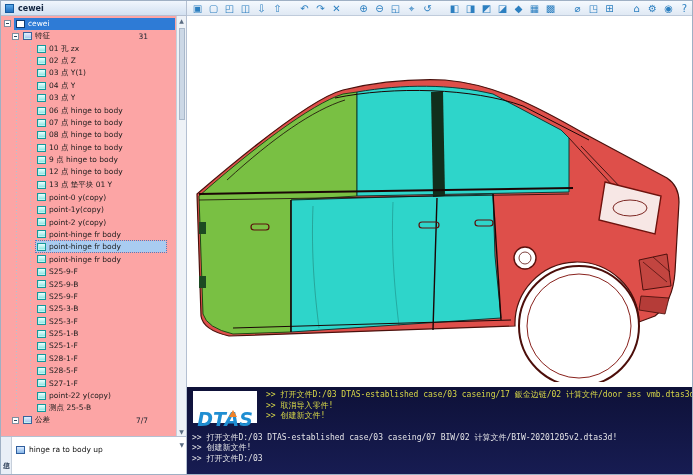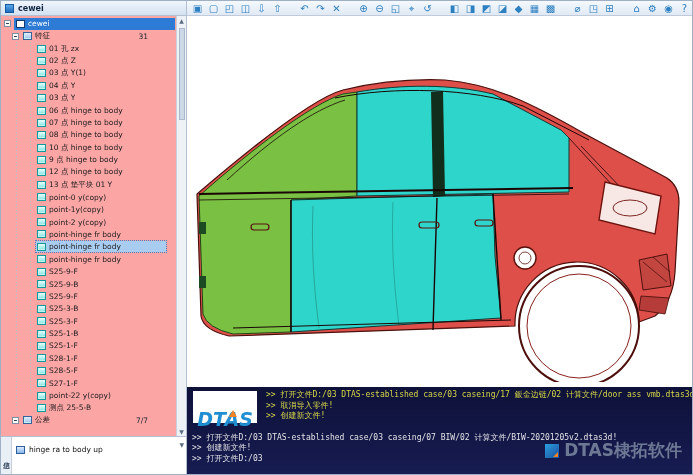--- a/index.html
+++ b/index.html
@@ -595,19 +595,15 @@
           <div class="clog yellow">&gt;&gt;  取消导入零件!</div>
 
           <div class="clog yellow">&gt;&gt;  创建新文件!</div>
 
           <div class="clog white">&gt;&gt;  打开文件D:/03  DTAS-established  case/03  caseing/07  BIW/02  计算文件/BIW-20201205v2.dtas3d!</div>
 
           <div class="clog white">&gt;&gt;  创建新文件!</div>
 
           <div class="clog white">&gt;&gt;  打开文件D:/03</div>
         </div>
-      <div class="watermark">
-        <span class="mark-icon"></span>
-        <span>DTAS棣拓软件</span>
-      </div>
     </div>
   </div>
 </div>
 
 </body></html>

